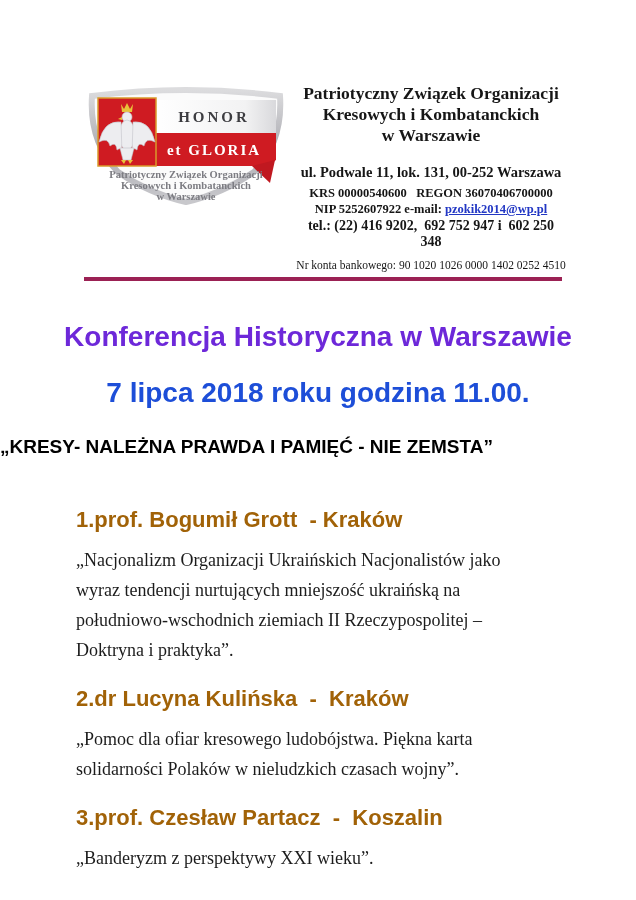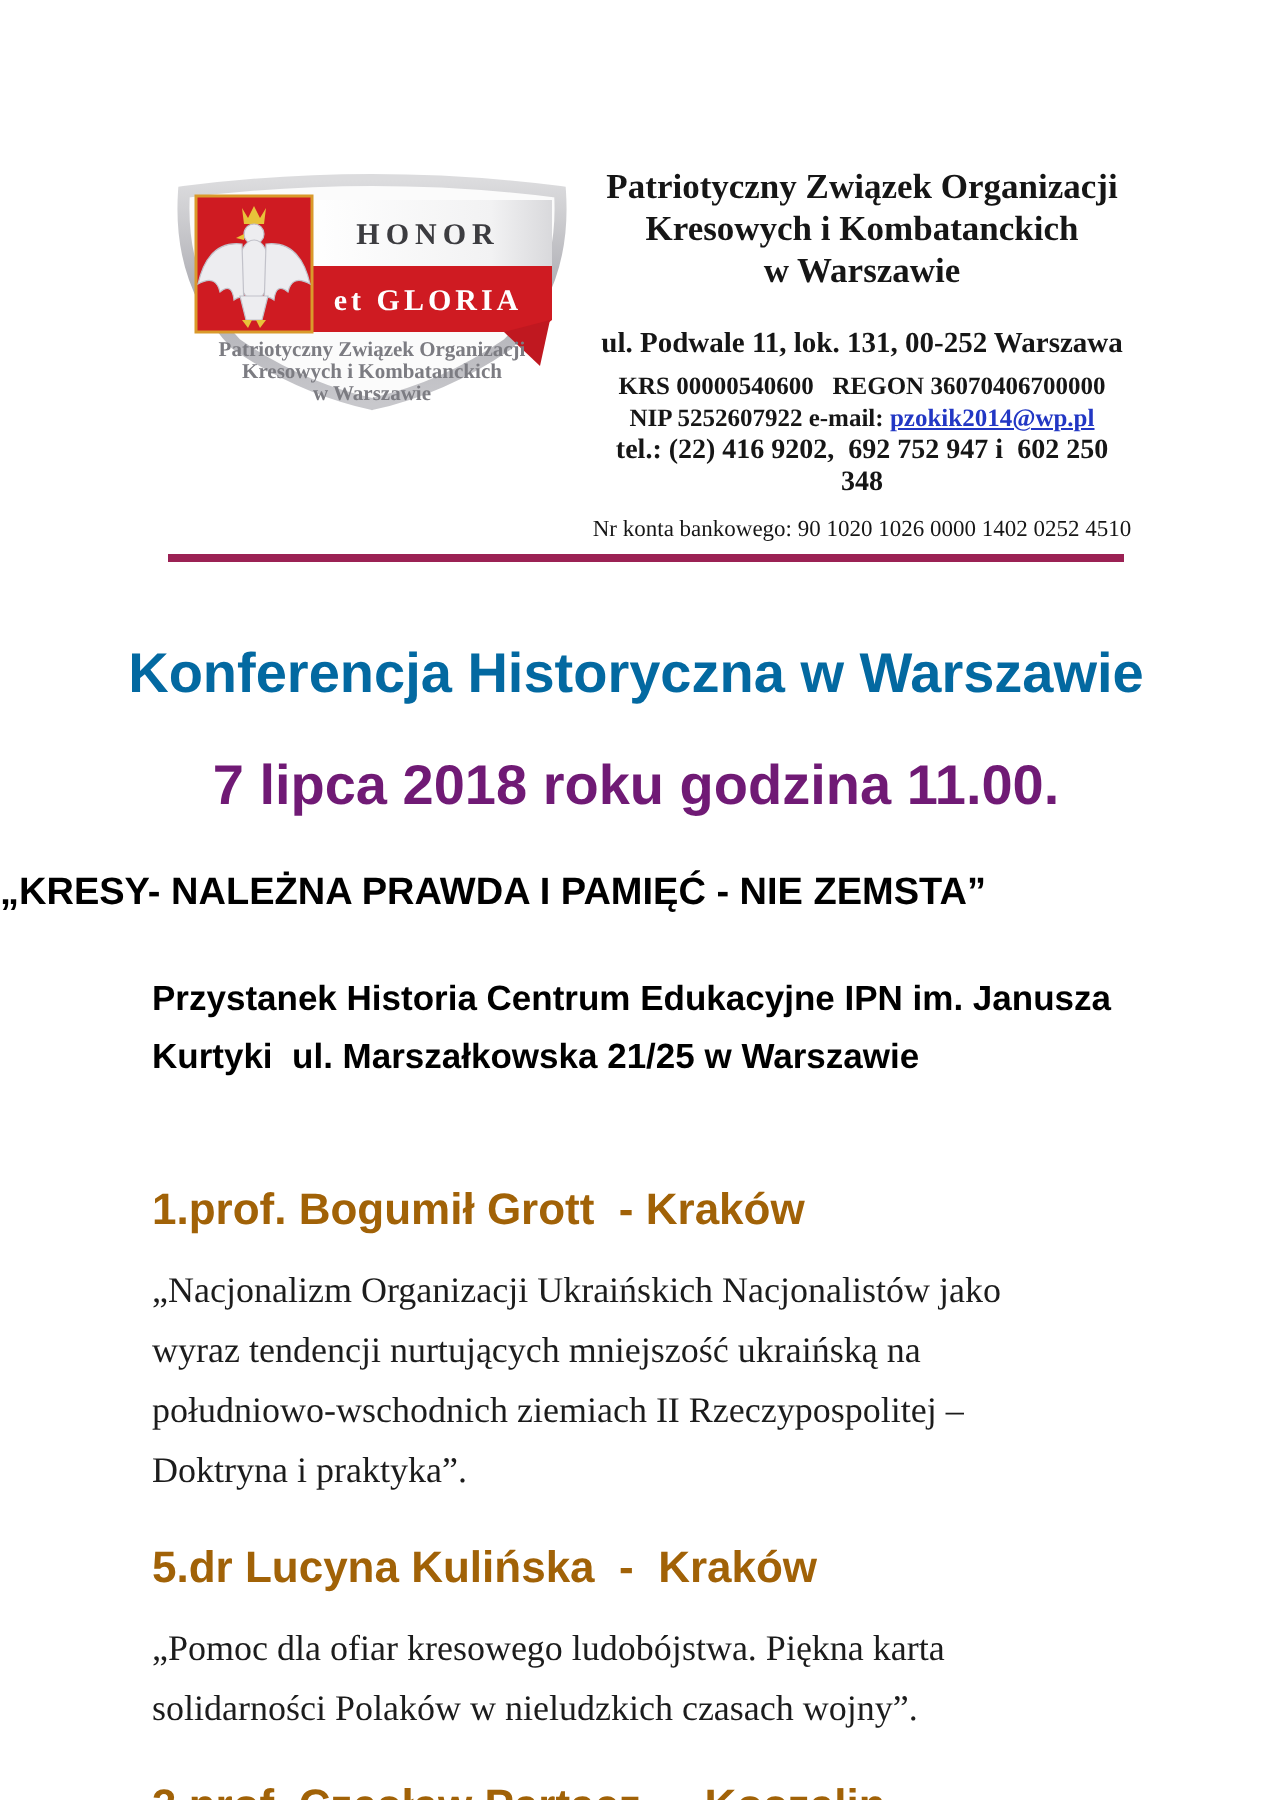--- a/index.html
+++ b/index.html
@@ -44,28 +44,28 @@
     margin: 5px 74px 0 84px;
     border: none;
   }
 
   
   .title1 {
     margin-top: 40px;
     text-align: center;
     font-weight: bold;
     font-size: 28px;
-    color: #0369a1;
+    color: #6d28d9;
   }
   .title2 {
     margin-top: 24px;
     text-align: center;
     font-weight: bold;
     font-size: 28px;
-    color: #701a75;
+    color: #1d4ed8;
   }
   .subtitle {
     margin-top: 27px;
     font-weight: bold;
     font-size: 19px;
     color: #000;
   }
   .venue {
     margin: 27px 70px 0 76px;
     font-weight: bold;
@@ -155,34 +155,30 @@
       <div class="org-bank">Nr konta bankowego: 90 1020 1026 0000 1402 0252 4510</div>
     </div>
   </div>
 
   <hr class="header-rule">
 
   <div class="title1">Konferencja Historyczna w Warszawie</div>
   <div class="title2">7 lipca 2018 roku godzina 11.00.</div>
   <div class="subtitle">„KRESY- NALEŻNA PRAWDA I PAMIĘĆ - NIE ZEMSTA”</div>
 
-  <div class="venue">
-    <div>Przystanek Historia Centrum Edukacyjne IPN im. Janusza</div>
-    <div class="keep-sp">Kurtyki  ul. Marszałkowska 21/25 w Warszawie</div>
-  </div>
 
   <div class="speakers">
 
     <div class="speaker first">
       <div class="speaker-heading keep-sp">1.prof. Bogumił Grott  - Kraków</div>
       <div class="speaker-abstract">„Nacjonalizm Organizacji Ukraińskich Nacjonalistów jako wyraz tendencji nurtujących mniejszość ukraińską na południowo-wschodnich ziemiach II Rzeczypospolitej – Doktryna i praktyka”.</div>
     </div>
 
     <div class="speaker">
-      <div class="speaker-heading keep-sp">5.dr Lucyna Kulińska  -  Kraków</div>
+      <div class="speaker-heading keep-sp">2.dr Lucyna Kulińska  -  Kraków</div>
       <div class="speaker-abstract">„Pomoc dla ofiar kresowego ludobójstwa. Piękna karta solidarności Polaków w nieludzkich czasach wojny”.</div>
     </div>
 
     <div class="speaker">
       <div class="speaker-heading keep-sp">3.prof. Czesław Partacz  -  Koszalin</div>
       <div class="speaker-abstract">„Banderyzm z perspektywy XXI wieku”.</div>
     </div>
 
   </div>
 </div>

